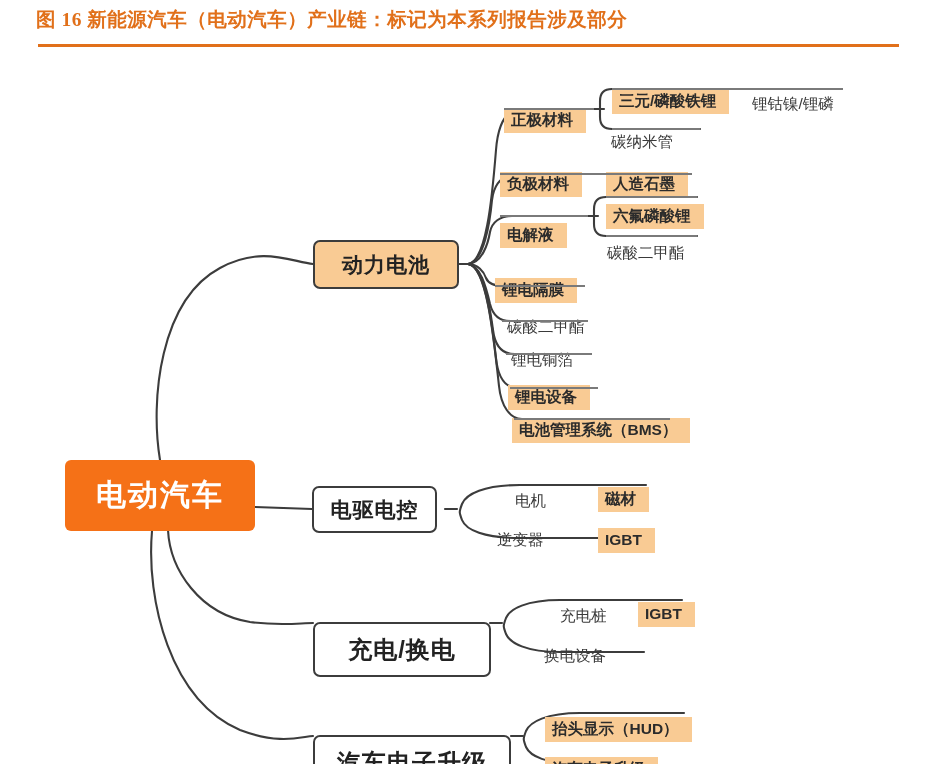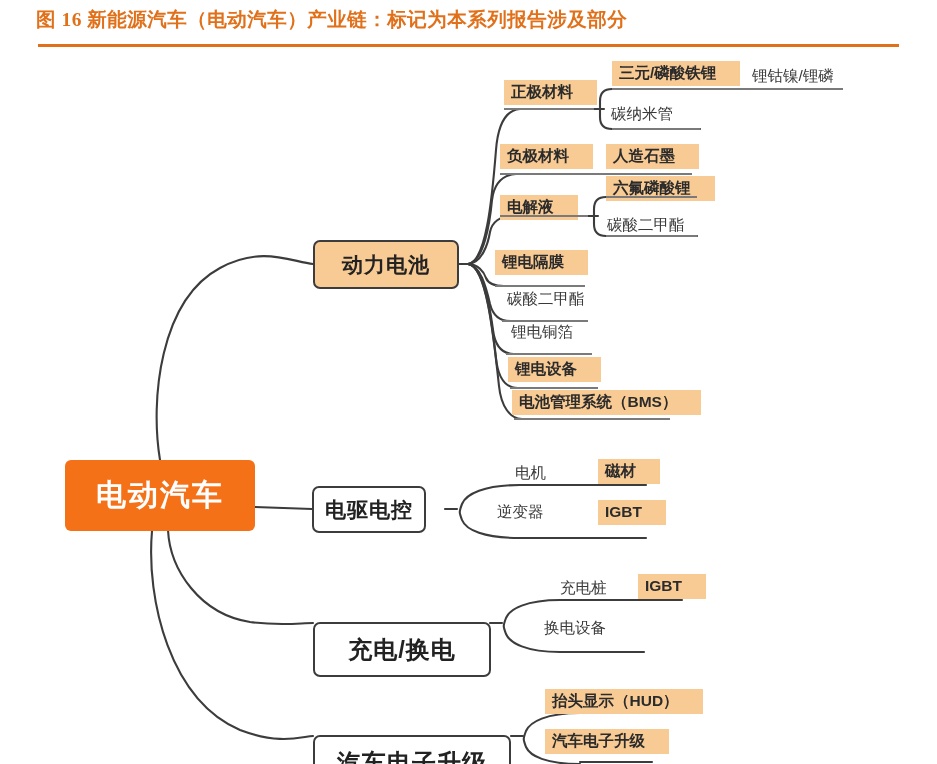--- a/index.html
+++ b/index.html
@@ -90,21 +90,22 @@
   }
 
   
   .leaf {
     position: absolute;
     box-sizing: border-box;
     white-space: nowrap;
     color: #3A3A3A;
     font-size: 15.5px;
     line-height: 1.0;
-    padding: 4px 24px 5px 7px;
+    padding: 4px 13px 5px 7px;
+    margin-top: 28px;
   }
   .leaf.hl {
     background: #F9CB94;
     color: #2B2B2B;
     font-weight: bold;
   }
   .leaf.plain {
     background: transparent;
     font-weight: normal;
   }
@@ -173,21 +174,21 @@
 </svg>
 
 <div class="node node-root" style="left:65px; top:460px; width:190px; height:71px;border-radius:6px;">
   <span>电动汽车</span>
 </div>
 
 <div class="node node-branch filled" style="left:313px; top:240px; width:146px; height:49px;">
   <span>动力电池</span>
 </div>
 
-<div class="node node-branch" style="left:312px; top:486px; width:114px; height:47px;">
+<div class="node node-branch" style="left:312px; top:486px; width:125px; height:47px;">
   <span>电驱电控</span>
 </div>
 
 <div class="node node-branch big" style="left:313px; top:596px; width:178px; height:55px;">
   <span>充电/换电</span>
 </div>
 
 <div class="node node-branch big" style="left:313px; top:709px; width:198px; height:55px;">
   <span>汽车电子升级</span>
 </div>

